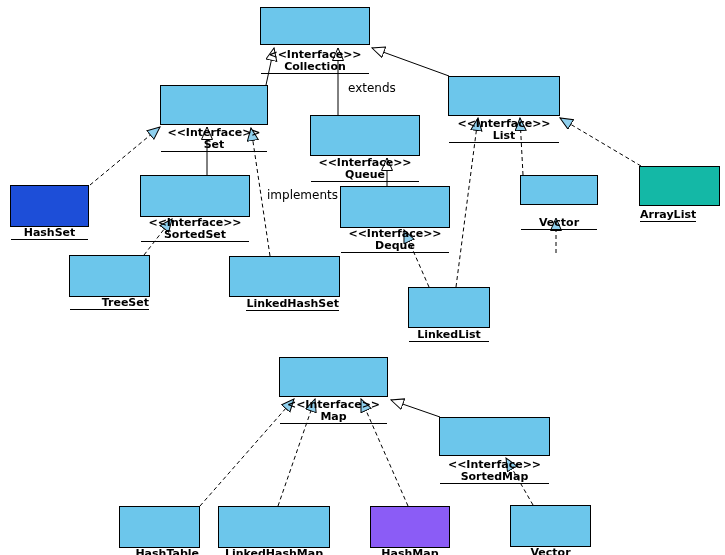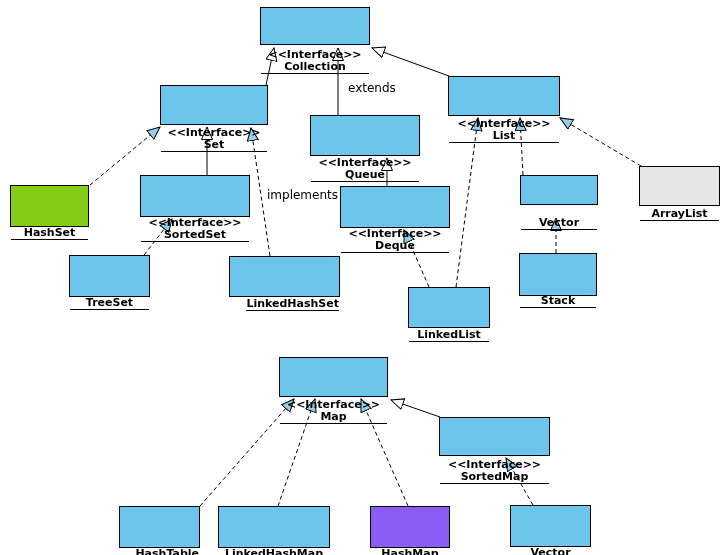--- a/index.html
+++ b/index.html
@@ -133,53 +133,47 @@
       </div>
       <div class="body"></div>
     </div>
     <div class="node interface" style="left: 340px; top: 186px; width: 110px; height: 42px; background: rgb(108, 198, 235); border-color: rgb(0, 0, 0); display: flex; flex-direction: column;">
       <div class="title" style="height: 27px; border-bottom-color: rgb(0, 0, 0);">
         <div class="stereo">&lt;&lt;Interface&gt;&gt;</div>
         <div class="name">Deque</div>
       </div>
       <div class="body"></div>
     </div>
-    <div class="node class" style="left: 10px; top: 185px; width: 79px; height: 42px; background: #84cc16; border-color: rgb(0, 0, 0); display: flex; flex-direction: column;">
+    <div class="node class" style="left: 10px; top: 185px; width: 79px; height: 42px; background: #1d4ed8; border-color: rgb(0, 0, 0); display: flex; flex-direction: column;">
       <div class="title" style="height: 14px; border-bottom-color: rgb(0, 0, 0);">
         <div class="name">HashSet</div>
       </div>
       <div class="body"></div>
     </div>
     <div class="node class" style="left: 69px; top: 255px; width: 81px; height: 42px; background: rgb(108, 198, 235); border-color: rgb(0, 0, 0); display: flex; flex-direction: column;">
-      <div class="title" style="height: 14px; border-bottom-color: rgb(0, 0, 0);">
+      <div class="title" style="height: 14px; border-bottom-color: rgb(0, 0, 0); text-align: right;">
         <div class="name">TreeSet</div>
       </div>
       <div class="body"></div>
     </div>
     <div class="node class" style="left: 229px; top: 256px; width: 111px; height: 41px; background: rgb(108, 198, 235); border-color: rgb(0, 0, 0); display: flex; flex-direction: column; align-items: flex-end;">
       <div class="title" style="height: 14px; border-bottom-color: rgb(0, 0, 0);">
         <div class="name">LinkedHashSet</div>
       </div>
       <div class="body"></div>
     </div>
     <div class="node class" style="left: 520px; top: 175px; width: 78px; height: 30px; background: rgb(108, 198, 235); border-color: rgb(0, 0, 0); display: flex; flex-direction: column;">
       <div class="title" style="height: 14px; border-bottom-color: rgb(0, 0, 0);">
         <div class="name">Vector</div>
       </div>
       <div class="body"></div>
     </div>
-    <div class="node class" style="left: 639px; top: 166px; width: 81px; height: 40px; background: #e5e5e5; border-color: rgb(0, 0, 0); display: flex; flex-direction: column;">
+    <div class="node class" style="left: 639px; top: 166px; width: 81px; height: 40px; background: #14b8a6; border-color: rgb(0, 0, 0); display: flex; flex-direction: row;">
       <div class="title" style="height: 14px; border-bottom-color: rgb(0, 0, 0);">
         <div class="name">ArrayList</div>
-      </div>
-      <div class="body"></div>
-    </div>
-    <div class="node class" style="left: 519px; top: 253px; width: 78px; height: 43px; background: rgb(108, 198, 235); border-color: rgb(0, 0, 0); display: flex; flex-direction: column;">
-      <div class="title" style="height: 14px; border-bottom-color: rgb(0, 0, 0);">
-        <div class="name">Stack</div>
       </div>
       <div class="body"></div>
     </div>
     <div class="node class" style="left: 408px; top: 287px; width: 82px; height: 41px; background: rgb(108, 198, 235); border-color: rgb(0, 0, 0); display: flex; flex-direction: column;">
       <div class="title" style="height: 14px; border-bottom-color: rgb(0, 0, 0);">
         <div class="name">LinkedList</div>
       </div>
       <div class="body"></div>
     </div>
     <div class="node interface" style="left: 279px; top: 357px; width: 109px; height: 40px; background: rgb(108, 198, 235); border-color: rgb(0, 0, 0); display: flex; flex-direction: column;">

